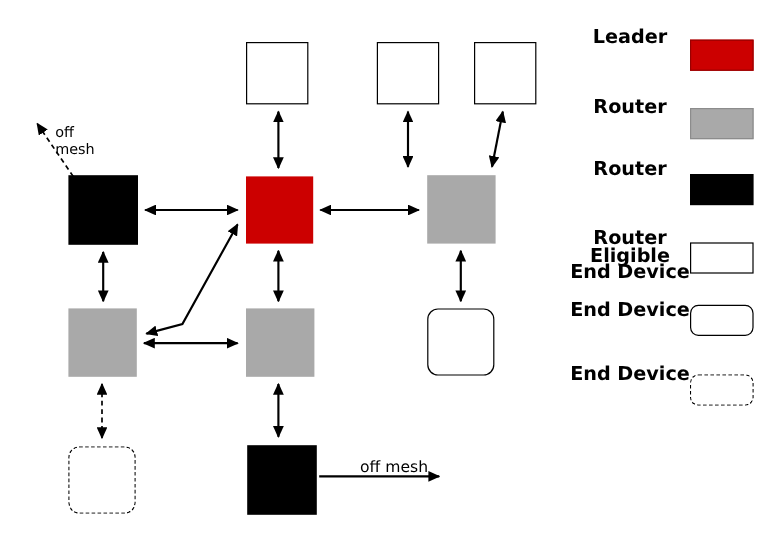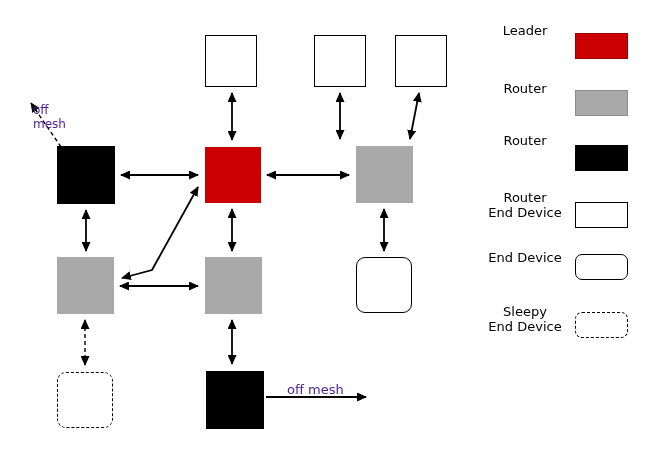--- a/index.html
+++ b/index.html
@@ -18,30 +18,31 @@
   .node.black  { background: #000000; }
   .node.rounded { border-radius: 9px; }
   .node.dashedbox { background: #ffffff; border: 1.6px dashed #000000; border-radius: 9px; }
 
   .svg-overlay { position: absolute; left: 0; top: 0; pointer-events: none; }
 
   .offmesh-label {
     position: absolute;
     font-size: 12px;
     line-height: 14px;
-    color: #4c1d95;
+    color: #000000;
     white-space: nowrap;
+    margin-left: 13px;
   }
 
   .legend-label {
     position: absolute;
     width: 100px;
     text-align: center;
-    font-weight: normal;
-    font-size: 13px;
+    font-weight: bold;
+    font-size: 16px;
     line-height: 14.5px;
     color: #000000;
   }
   .swatch {
     position: absolute;
     width: 53px;
     height: 26px;
     box-sizing: border-box;
   }
   .sw-leader { background: #cc0000; border: 1px solid #990000; }
@@ -115,30 +116,30 @@
     </div>
     <div class="swatch sw-router" style="left:575px;top:90px"></div>
 
     <div class="legend-label" style="left:475px;top:134px">
       <div>Router</div>
     </div>
     <div class="swatch sw-border-router" style="left:575px;top:145px"></div>
 
     <div class="legend-label" style="left:475px;top:191px">
       <div>Router</div>
+      <div>Eligible</div>
       <div>End Device</div>
     </div>
     <div class="swatch sw-reed" style="left:575px;top:202px"></div>
 
     <div class="legend-label" style="left:475px;top:251px">
       <div>End Device</div>
     </div>
     <div class="swatch sw-end-device" style="left:575px;top:254px"></div>
 
     <div class="legend-label" style="left:475px;top:305px">
-      <div>Sleepy</div>
       <div>End Device</div>
     </div>
     <div class="swatch sw-sleepy" style="left:575px;top:312px"></div>
 
   </div>
 
 </div>
 
 </body></html>

